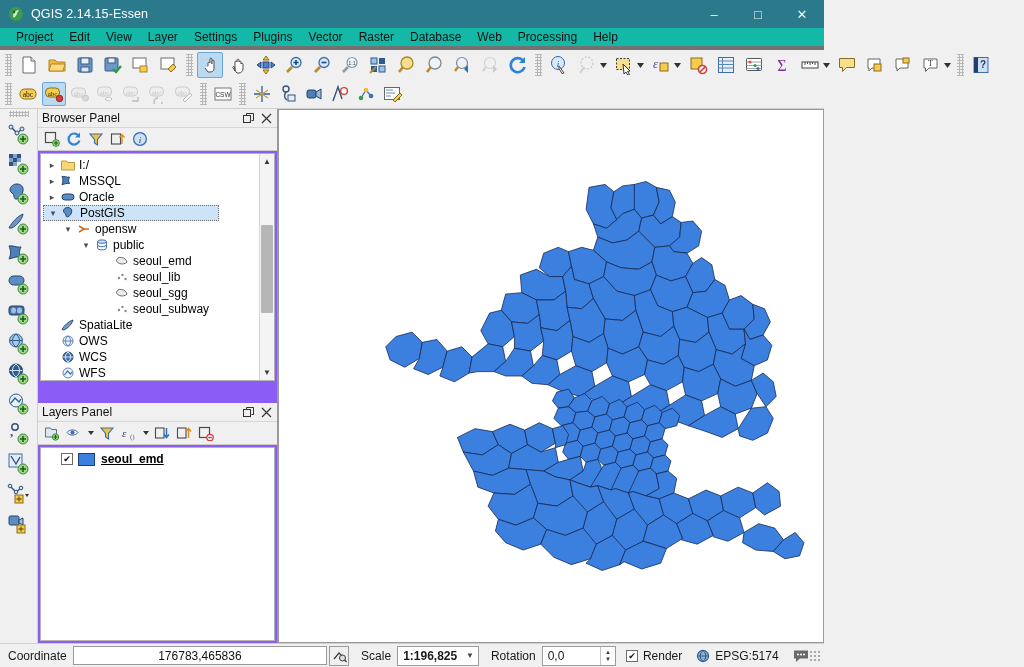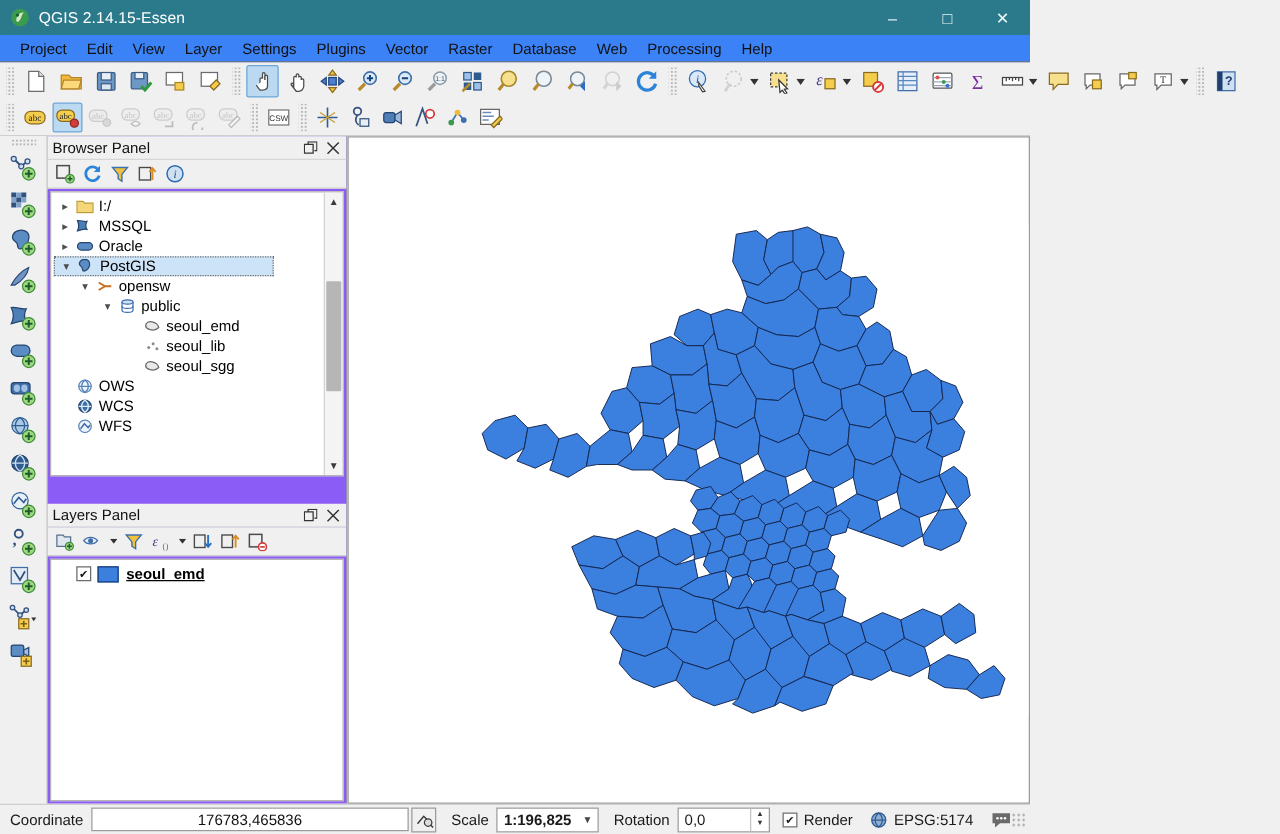--- a/index.html
+++ b/index.html
@@ -37,24 +37,24 @@
   .wincontrols { position: absolute; right: 0; top: 0; height: 28px; display: flex; }
   .wincontrols div {
     width: 44px; height: 28px;
     display: flex; align-items: center; justify-content: center;
     color: #e9f3f5; font-size: 13px;
   }
 
   
   .menubar {
     height: 22px; min-height: 22px;
-    background: #3b82f6;
+    background: #14b8a6;
     display: flex; align-items: center;
     padding-left: 8px;
-    border-bottom: 1px solid #737373;
+    border-bottom: 4px solid #737373;
   }
   .menubar .mi {
     padding: 2px 8px; font-size: 12px; color: #111; cursor: default;
     white-space: nowrap;
   }
 
   
   .toolbars { background: #f0f0f0; border-bottom: 1px solid #cfcfcf; }
   .tbrow {
     display: flex; align-items: center; height: 30px;
@@ -919,21 +919,39 @@
 
             <div class="trow" style="padding-left:70px">
               <div class="ticon">
                 <svg width="14" height="12" viewBox="0 0 14 12">
                     <path d="M1.5 5.5C2 3 4 2 6.5 2.5c3 .6 5 2 5.5 4.5-2 2-5 2.5-7.5 1.5-1.8-.7-3-2-3-3z" fill="#e9e9e9" stroke="#6a6a6a"></path>
                   </svg>
               </div>
               <div class="tlabel">seoul_sgg</div>
             </div>
 
-
+            <div class="trow" style="padding-left:70px">
+              <div class="ticon">
+                <svg width="14" height="12" viewBox="0 0 14 12">
+                    <circle cx="4" cy="7" r="1.2" fill="#8a8a8a"></circle>
+                    <circle cx="7.5" cy="4" r="1.2" fill="#8a8a8a"></circle>
+                    <circle cx="10.5" cy="8" r="1.2" fill="#8a8a8a"></circle>
+                  </svg>
+              </div>
+              <div class="tlabel">seoul_subway</div>
+            </div>
+
+            <div class="trow" style="padding-left:16px">
+              <div class="ticon">
+                <svg width="14" height="12" viewBox="0 0 14 12">
+                    <path d="M1 10.5C3 6.5 7.5 2.5 12 1c-1 4-5 8-9 10z" fill="#7d9cc4" stroke="#2a4a75"></path>
+                  </svg>
+              </div>
+              <div class="tlabel">SpatiaLite</div>
+            </div>
 
             <div class="trow" style="padding-left:16px">
               <div class="ticon">
                 <svg width="14" height="12" viewBox="0 0 14 12">
                     <circle cx="7" cy="6" r="5" fill="#eef4fa" stroke="#5a86bb"></circle>
                     <path d="M2 6h10M7 1a9 7 0 0 1 0 10A9 7 0 0 1 7 1z" fill="none" stroke="#5a86bb"></path>
                   </svg>
               </div>
               <div class="tlabel">OWS</div>
             </div>

